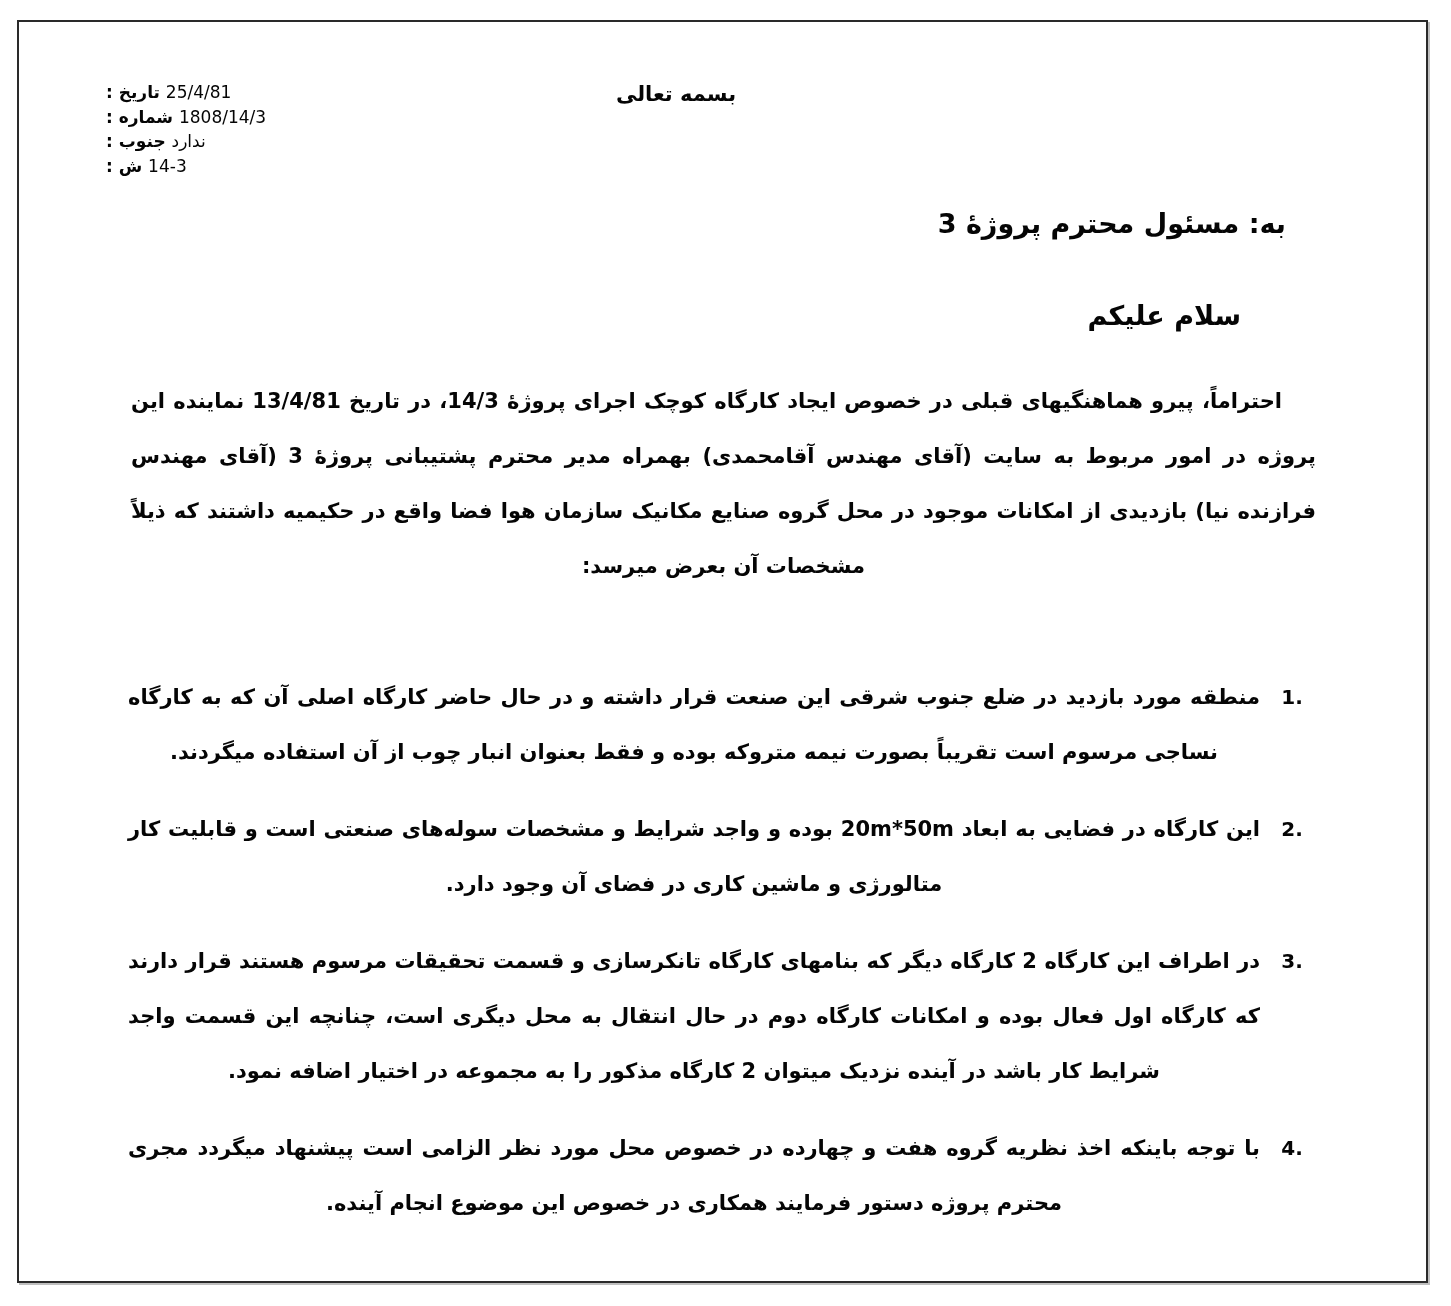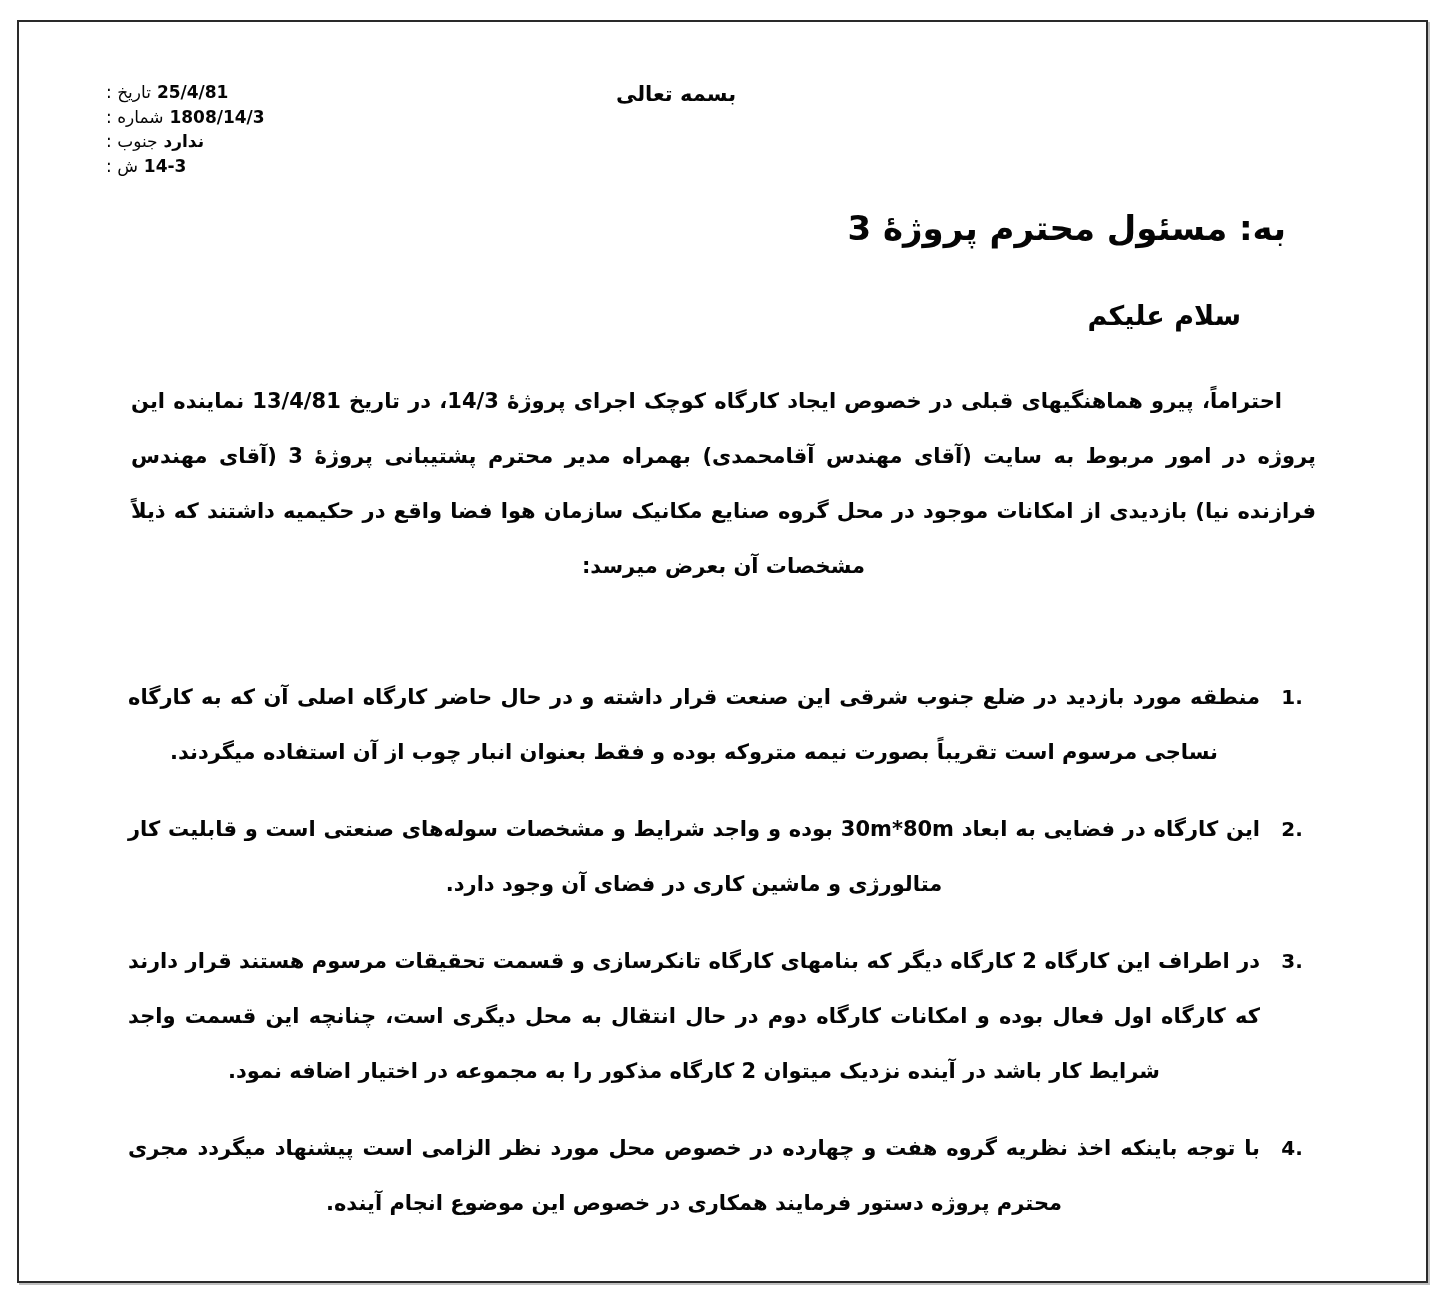--- a/index.html
+++ b/index.html
@@ -60,35 +60,35 @@
     font-size: 17px;
     font-weight: 700;
     line-height: 1.45;
   }
   .meta-row {
     display: block;
     white-space: nowrap;
     direction: rtl;
     text-align: left;
   }
-  .meta-label { font-weight: 400; }
+  .meta-label { font-weight: 700; }
   .meta-value {
     font-family: "DejaVu Sans", "Liberation Sans", sans-serif;
-    font-weight: 700;
+    font-weight: 400;
     direction: ltr;
     unicode-bidi: embed;
     margin-top: 29px;
   }
 
   
   .recipient {
     position: absolute;
     top: 186px;
     right: 140px;
-    font-size: 34px;
+    font-size: 27px;
     font-weight: 700;
     letter-spacing: 0px;
     white-space: nowrap;
   }
   .salutation {
     position: absolute;
     top: 262px;
     right: 185px;
     font-size: 27px;
     font-weight: 700;
@@ -185,21 +185,21 @@
 
     <div class="list">
 
       <div class="list-item">
         <span class="item-marker">1.</span>
         <span class="item-text">منطقه مورد بازدید در ضلع جنوب شرقی این صنعت قرار داشته و در حال حاضر کارگاه اصلی آن که به کارگاه نساجی مرسوم است تقریباً بصورت نیمه متروکه بوده و فقط بعنوان انبار چوب از آن استفاده میگردند.</span>
       </div>
 
       <div class="list-item">
         <span class="item-marker">2.</span>
-        <span class="item-text">این کارگاه در فضایی به ابعاد 30m*80m بوده و واجد شرایط و مشخصات سوله‌های صنعتی است و قابلیت کار متالورژی و ماشین کاری در فضای آن وجود دارد.</span>
+        <span class="item-text">این کارگاه در فضایی به ابعاد 20m*50m بوده و واجد شرایط و مشخصات سوله‌های صنعتی است و قابلیت کار متالورژی و ماشین کاری در فضای آن وجود دارد.</span>
       </div>
 
       <div class="list-item">
         <span class="item-marker">3.</span>
         <span class="item-text">در اطراف این کارگاه 2 کارگاه دیگر که بنامهای کارگاه تانکرسازی و قسمت تحقیقات مرسوم هستند قرار دارند که کارگاه اول فعال بوده و امکانات کارگاه دوم در حال انتقال به محل دیگری است، چنانچه این قسمت واجد شرایط کار باشد در آینده نزدیک میتوان 2 کارگاه مذکور را به مجموعه در اختیار اضافه نمود.</span>
       </div>
 
       <div class="list-item">
         <span class="item-marker">4.</span>
         <span class="item-text">با توجه باینکه اخذ نظریه گروه هفت و چهارده در خصوص محل مورد نظر الزامی است پیشنهاد میگردد مجری محترم پروژه دستور فرمایند همکاری در خصوص این موضوع انجام آینده.</span>

